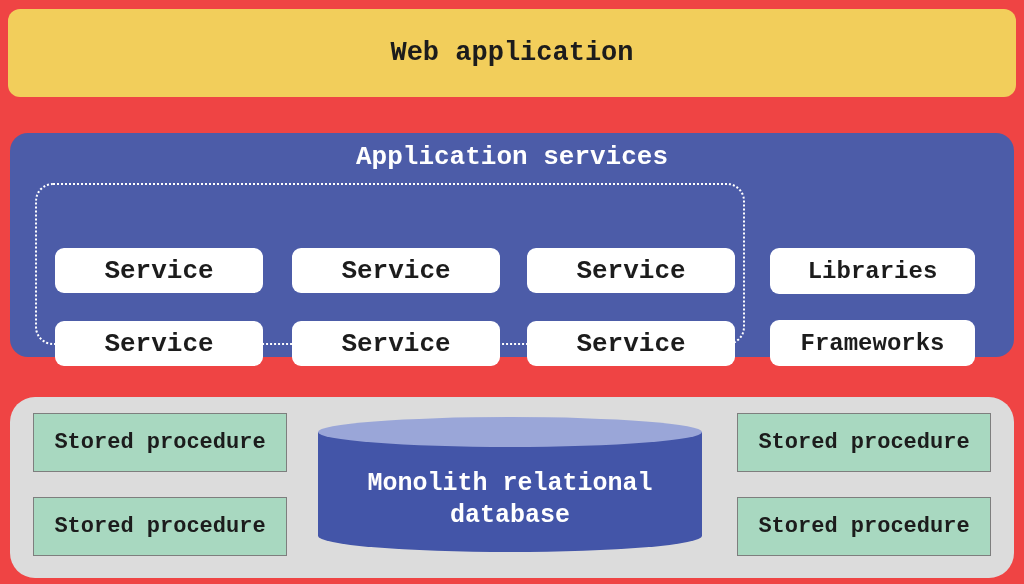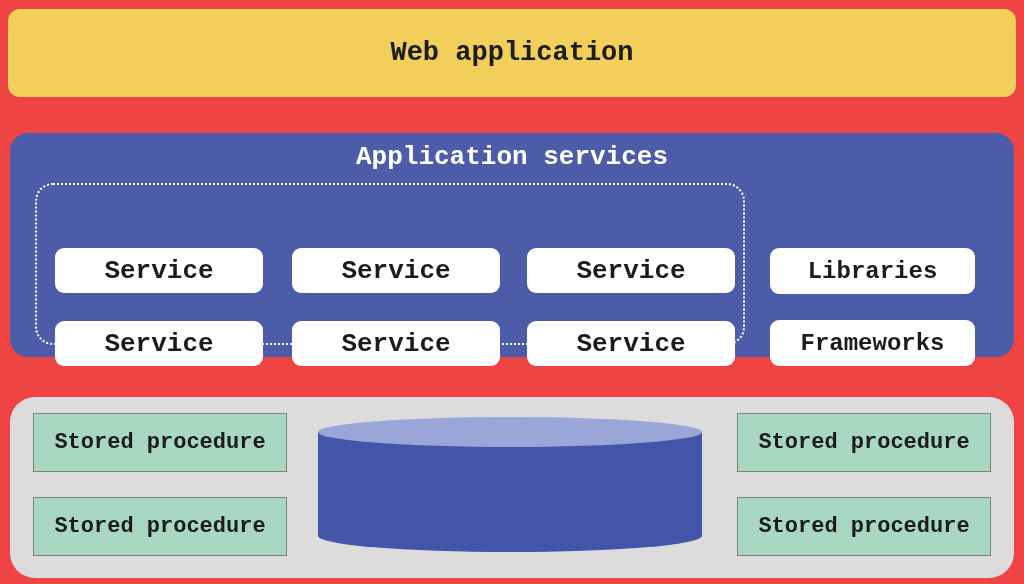--- a/index.html
+++ b/index.html
@@ -151,16 +151,19 @@
 
   <div class="data-panel">
     <div class="proc-box p1">Stored procedure</div>
     <div class="proc-box p2">Stored procedure</div>
     <div class="proc-box p3">Stored procedure</div>
     <div class="proc-box p4">Stored procedure</div>
 
     <div class="cylinder">
       <div class="cyl-body"></div>
       <div class="cyl-top"></div>
+      <div class="cyl-label-wrap">
+        <div class="cyl-label">Monolith relational database</div>
+      </div>
     </div>
   </div>
 
 </div>
 
 </body></html>

